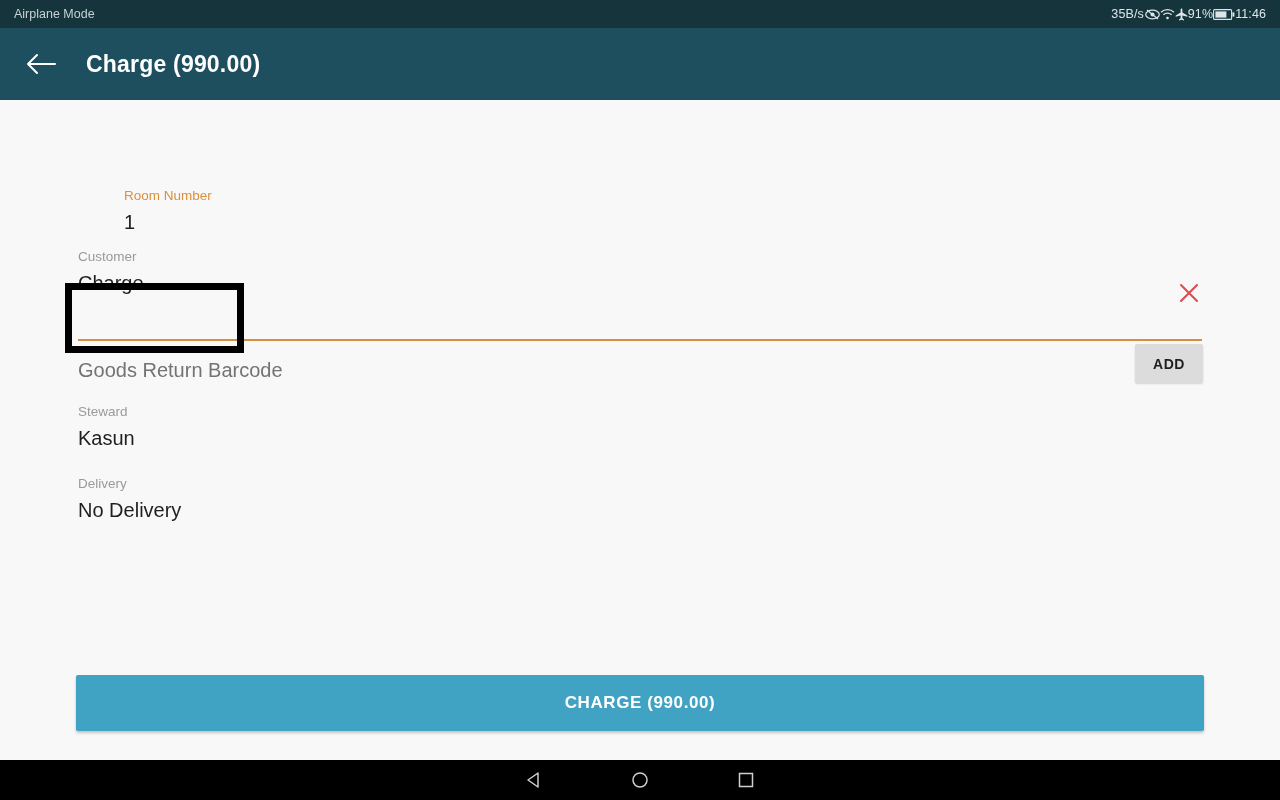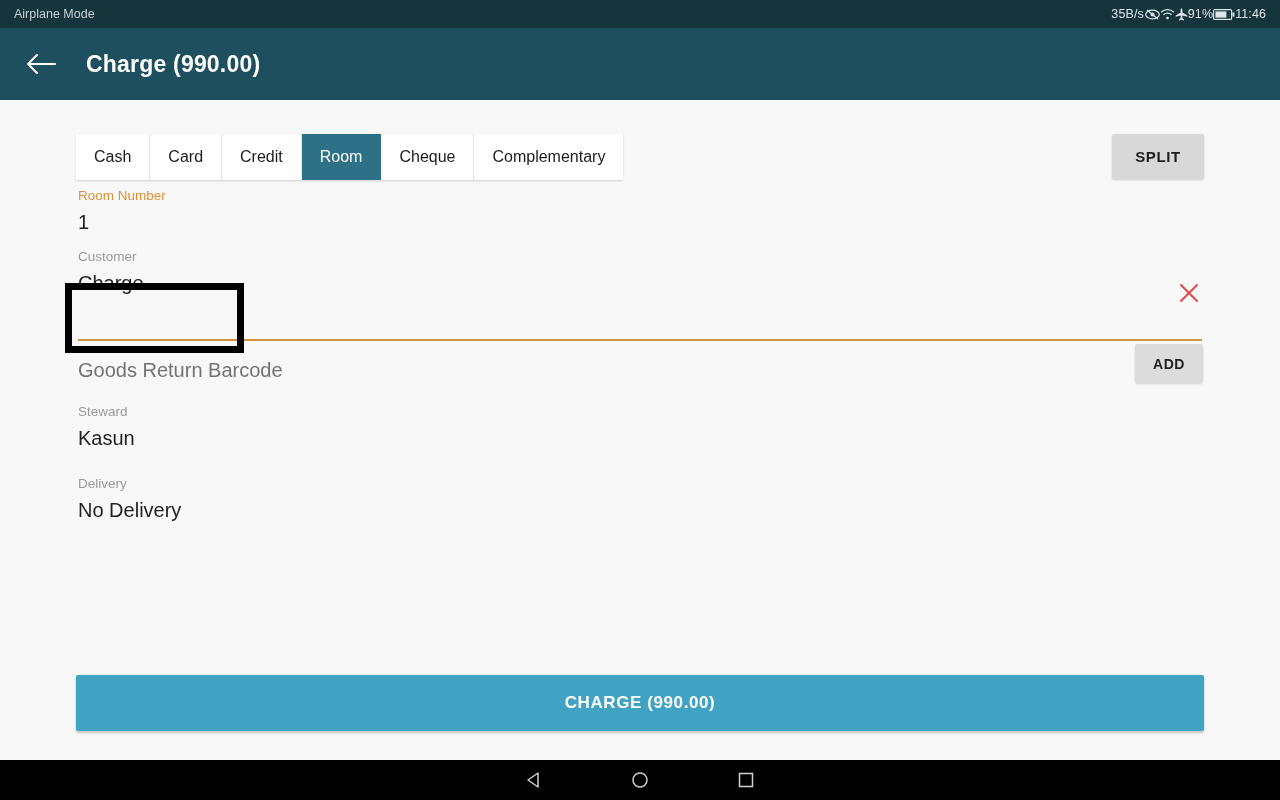--- a/index.html
+++ b/index.html
@@ -174,21 +174,21 @@
   .underline-orange {
     position: absolute;
     left: 78px;
     right: 78px;
     top: 239px;
     height: 2px;
     background: #d2913f;
   }
 
   
-  #room-number-field { top: 88px; }
+  #room-number-field { top: 88px; margin-left: 46px; }
   #customer-field    { top: 149px; }
   #barcode-field     { top: 252px; }
   #steward-field     { top: 304px; }
   #delivery-field    { top: 376px; }
 
   .clear-x {
     position: absolute;
     top: 180px;
     right: 78px;
     width: 26px;
@@ -320,31 +320,20 @@
     <div class="back-arrow">
       <svg width="30" height="24" viewBox="0 0 30 24">
         <path d="M29 12 L2 12 M11 3 L2 12 L11 21" fill="none" stroke="#ffffff" stroke-width="2" stroke-linecap="round" stroke-linejoin="round"></path>
       </svg>
     </div>
     <div class="app-title">Charge (990.00)</div>
   </div>
 
   <div class="content">
 
-    <div class="tab-row">
-      <div class="tabs">
-        <div class="tab">Cash</div>
-        <div class="tab">Card</div>
-        <div class="tab">Credit</div>
-        <div class="tab selected">Room</div>
-        <div class="tab">Cheque</div>
-        <div class="tab">Complementary</div>
-      </div>
-      <button class="split-btn">SPLIT</button>
-    </div>
 
     <div class="field" id="room-number-field">
       <div class="field-label accent">Room Number</div>
       <div class="field-value">1</div>
     </div>
     <div class="underline-orange"></div>
 
     <div class="field" id="customer-field">
       <div class="field-label">Customer</div>
       <div class="field-value">Charge</div>

